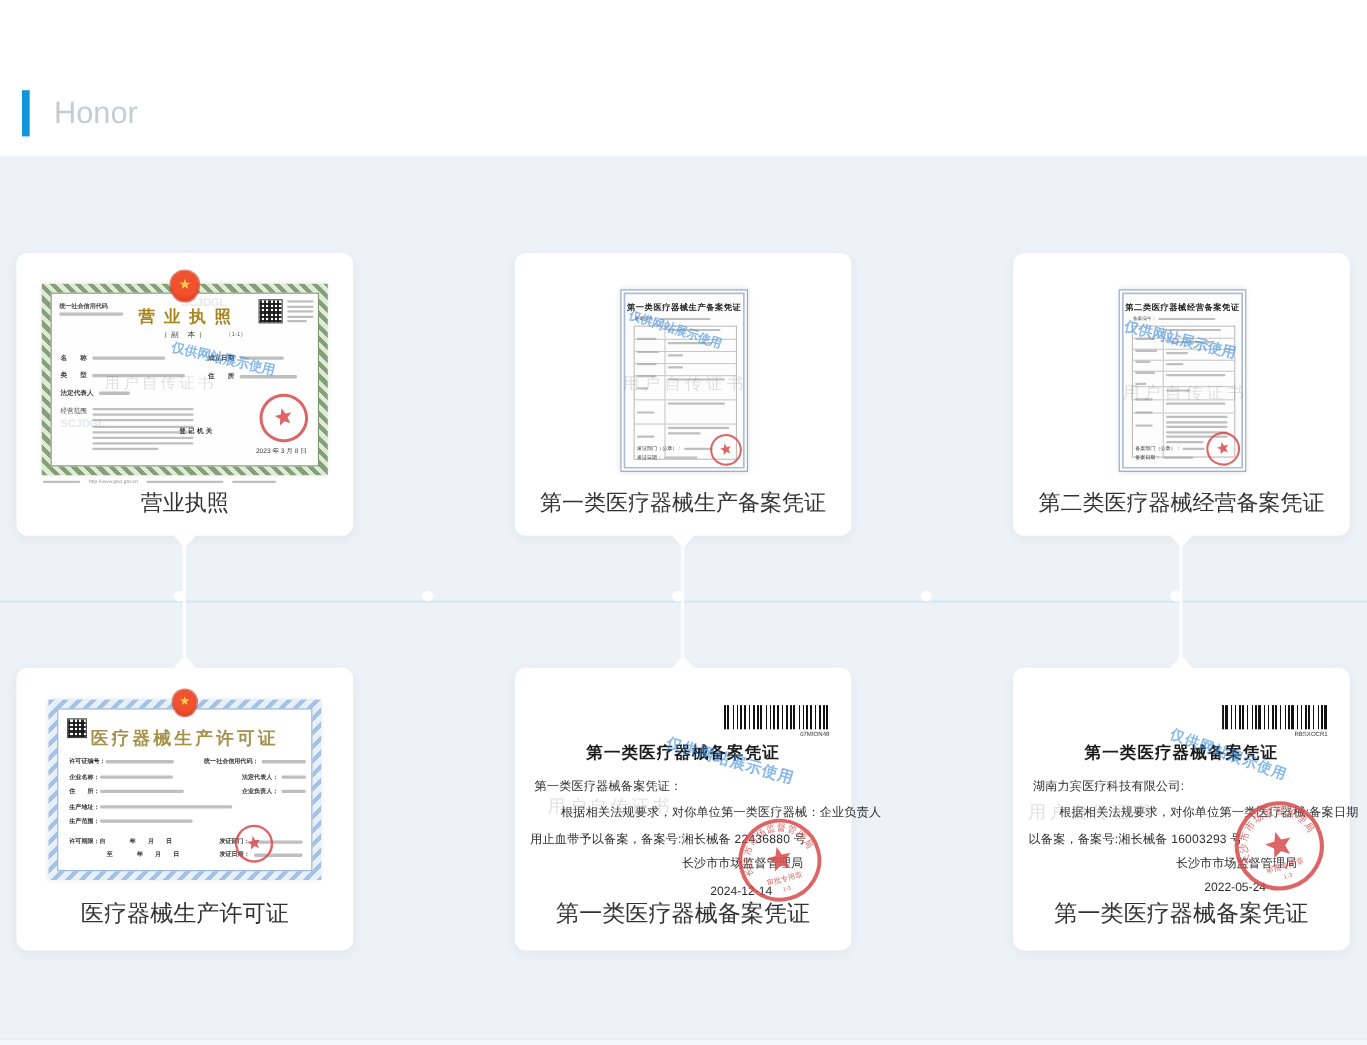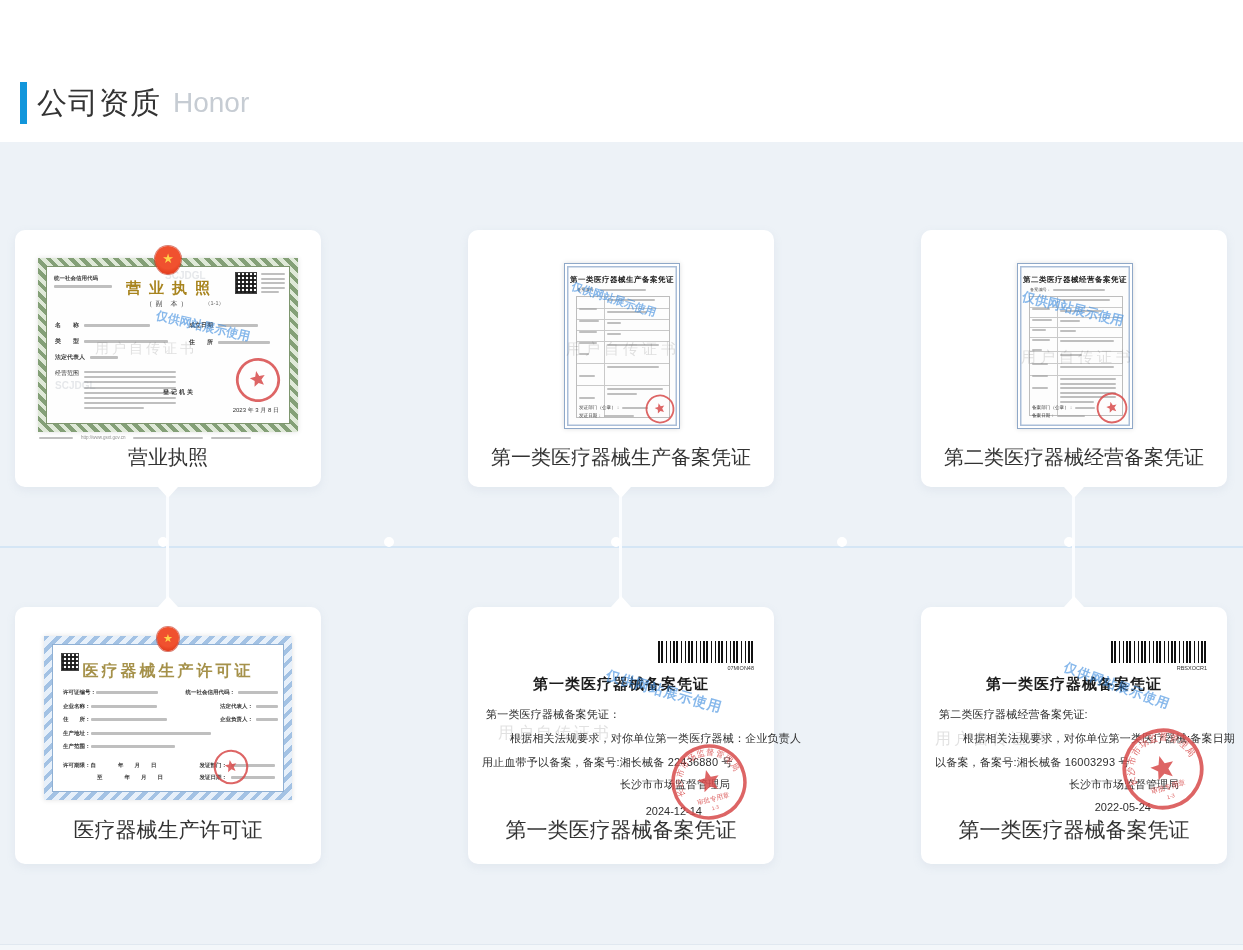--- a/index.html
+++ b/index.html
@@ -111,21 +111,20 @@
   .doc-codetext { position:absolute; font-size:5.5px; color:#333; }
   .doc-title { position:absolute; top:50px; width:100%; text-align:center; font-size:15px; font-weight:bold; color:#1c1c1c; letter-spacing:1px; }
   .doc-line { position:absolute; font-size:11px; color:#2e2e2e; white-space:nowrap; letter-spacing:.2px; }
   .doc-right { position:absolute; font-size:11px; color:#2e2e2e; white-space:nowrap; }
 </style>
 </head>
 <body>
 
 <div class="section-header">
   <div class="accent-bar"></div>
-  <span class="title-zh">公司资质</span>
   <span class="title-en">Honor</span>
 </div>
 
 <div class="content">
   <div class="tl-line"></div>
   <div class="tl-vline" style="left:166px;"></div>
   <div class="tl-vline" style="left:619px;"></div>
   <div class="tl-vline" style="left:1072px;"></div>
   <div class="tl-dot" style="left:158px;"></div>
   <div class="tl-dot" style="left:384px;"></div>
@@ -458,21 +457,21 @@
   <div class="wm-gray" style="left:30px; top:116px; font-size:16px; letter-spacing:3px;">用户自传证书</div>
   <div class="caption">第一类医疗器械备案凭证</div>
   <div class="tail up"></div>
 </div>
 
 <div class="card c6 row2">
   <div class="cert-doc">
     <div class="barcode" style="right:8px; top:16px; width:96px; height:22px;"></div>
     <div class="doc-codetext" style="right:8px; top:40px;">RBSXOCR1</div>
     <div class="doc-title">第一类医疗器械备案凭证</div>
-    <div class="doc-line" style="left:6px; top:82px;">第二类医疗器械经营备案凭证:</div>
+    <div class="doc-line" style="left:6px; top:82px;">湖南力宾医疗科技有限公司:</div>
     <div class="doc-line" style="left:30px; top:106px;">根据相关法规要求，对你单位第一类医疗器械:备案日期</div>
     <div class="doc-line" style="left:2px; top:130px;">以备案，备案号:湘长械备 16003293 号</div>
     <div class="doc-right" style="right:36px; top:152px;">长沙市市场监督管理局</div>
     <div class="doc-right" style="right:64px; top:176px; font-size:11px;">2022-05-24</div>
     <svg class="seal" style="right:10px; top:102px; width:84px; height:84px; transform:rotate(-16deg);" viewBox="0 0 100 100">
       <circle cx="50" cy="50" r="46" fill="none" stroke="#d84b4b" stroke-width="4.5"></circle>
       <path id="arc6" d="M 17,62 A 35,35 0 1 1 83,62" fill="none"></path>
       <text font-size="10.5" fill="#d84b4b" letter-spacing="1"><textPath href="#arc6" startOffset="2%">长沙市市场监督管理局</textPath></text>
       <polygon points="50,34 53.8,44 64,44.5 56.3,51.2 58.8,61.5 50,56 41.2,61.5 43.7,51.2 36,44.5 46.2,44" fill="#d84b4b"></polygon>
       <text x="50" y="75" font-size="8.5" fill="#d84b4b" text-anchor="middle">审批专用章</text>

